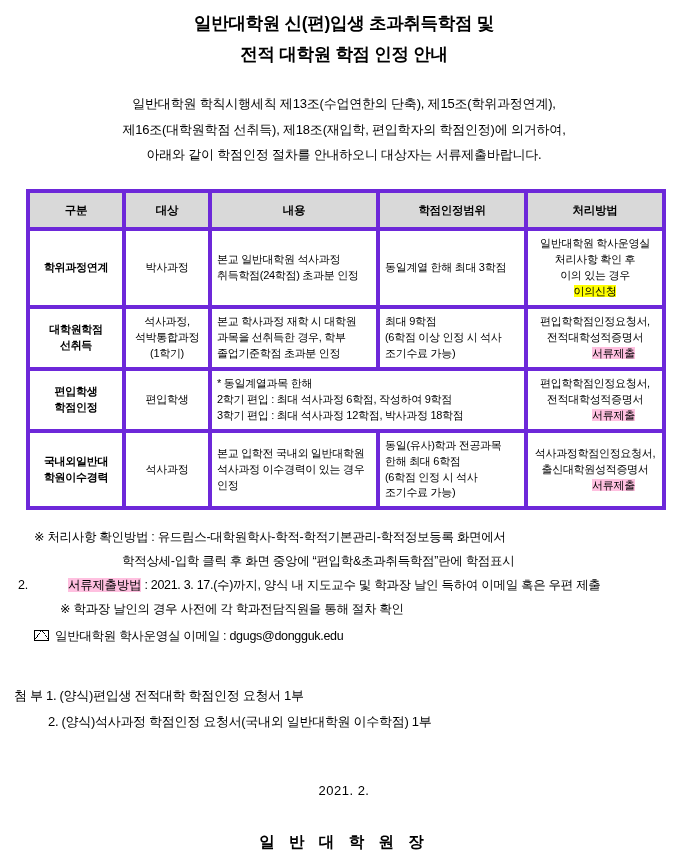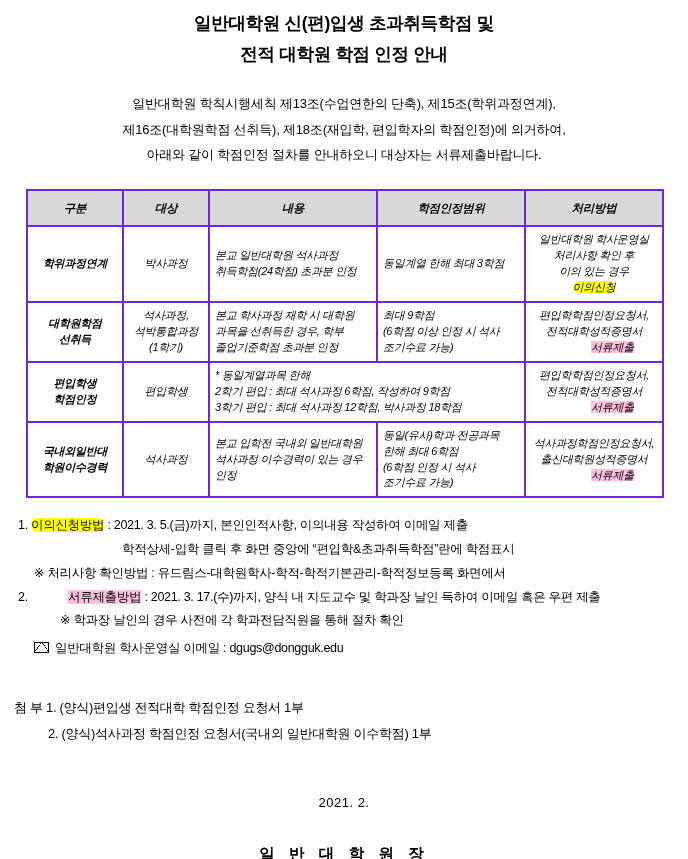--- a/index.html
+++ b/index.html
@@ -42,27 +42,26 @@
   .table-wrap {
     margin: 22px auto 0 auto;
     width: 636px;
   }
   table.main {
     border-collapse: collapse;
     width: 100%;
     table-layout: fixed;
   }
   table.main th, table.main td {
-    border: 2px solid #6d28d9;
+    border: 4px solid #6d28d9;
     vertical-align: middle;
     padding: 5px 5px;
     font-size: 11px;
     line-height: 1.45;
     letter-spacing: -0.3px;
-    font-style: italic;
   }
   table.main thead th {
     background: #d9d9d9;
     text-align: center;
     font-weight: bold;
     font-size: 11.5px;
     height: 26px;
     padding: 4px 2px;
   }
   td.c-div {
@@ -78,21 +77,20 @@
     text-align: left;
   }
   td.c-range {
     text-align: left;
   }
   td.c-method {
     text-align: center;
   }
   .hl-yellow {
     background: #ffff00;
-    border-radius: 6px;
   }
   .hl-pink {
     background: #ffc0e0;
     margin-left: 37px;
   }
   .notes {
     margin: 16px 0 0 18px;
     font-size: 12.5px;
     line-height: 1.9;
     letter-spacing: -0.3px;
@@ -317,30 +315,26 @@
               <div>출신대학원성적증명서</div>
               <div><span class="hl-pink">서류제출</span></div>
             </div>
           </td>
         </tr>
       </tbody>
     </table>
   </div>
 
   <div class="notes">
-    <div class="note-row">
-      <span>1.</span>
-      <span class="hl-yellow">이의신청방법</span><span> : 2021. 3. 5.(금)까지, 본인인적사항, 이의내용 작성하여 이메일 제출</span>
-    </div>
-    <div class="note-row indent-3">
-      <span>학적상세-입학 클릭 후 화면 중앙에 “편입학&amp;초과취득학점”란에 학점표시</span>
-    </div>
     <div class="note-row indent-1">
       <span>※</span>
       <span>처리사항 확인방법 : 유드림스-대학원학사-학적-학적기본관리-학적정보등록 화면에서</span>
+    </div>
+    <div class="note-row indent-3">
+      <span>학적상세-입학 클릭 후 화면 중앙에 “편입학&amp;초과취득학점”란에 학점표시</span>
     </div>
     <div class="note-row">
       <span>2.</span>
       <span class="hl-pink">서류제출방법</span><span> : 2021. 3. 17.(수)까지, 양식 내 지도교수 및 학과장 날인 득하여 이메일 혹은 우편 제출</span>
     </div>
     <div class="note-row indent-2">
       <span>※</span>
       <span>학과장 날인의 경우 사전에 각 학과전담직원을 통해 절차 확인</span>
     </div>
     <div class="mail-row">

